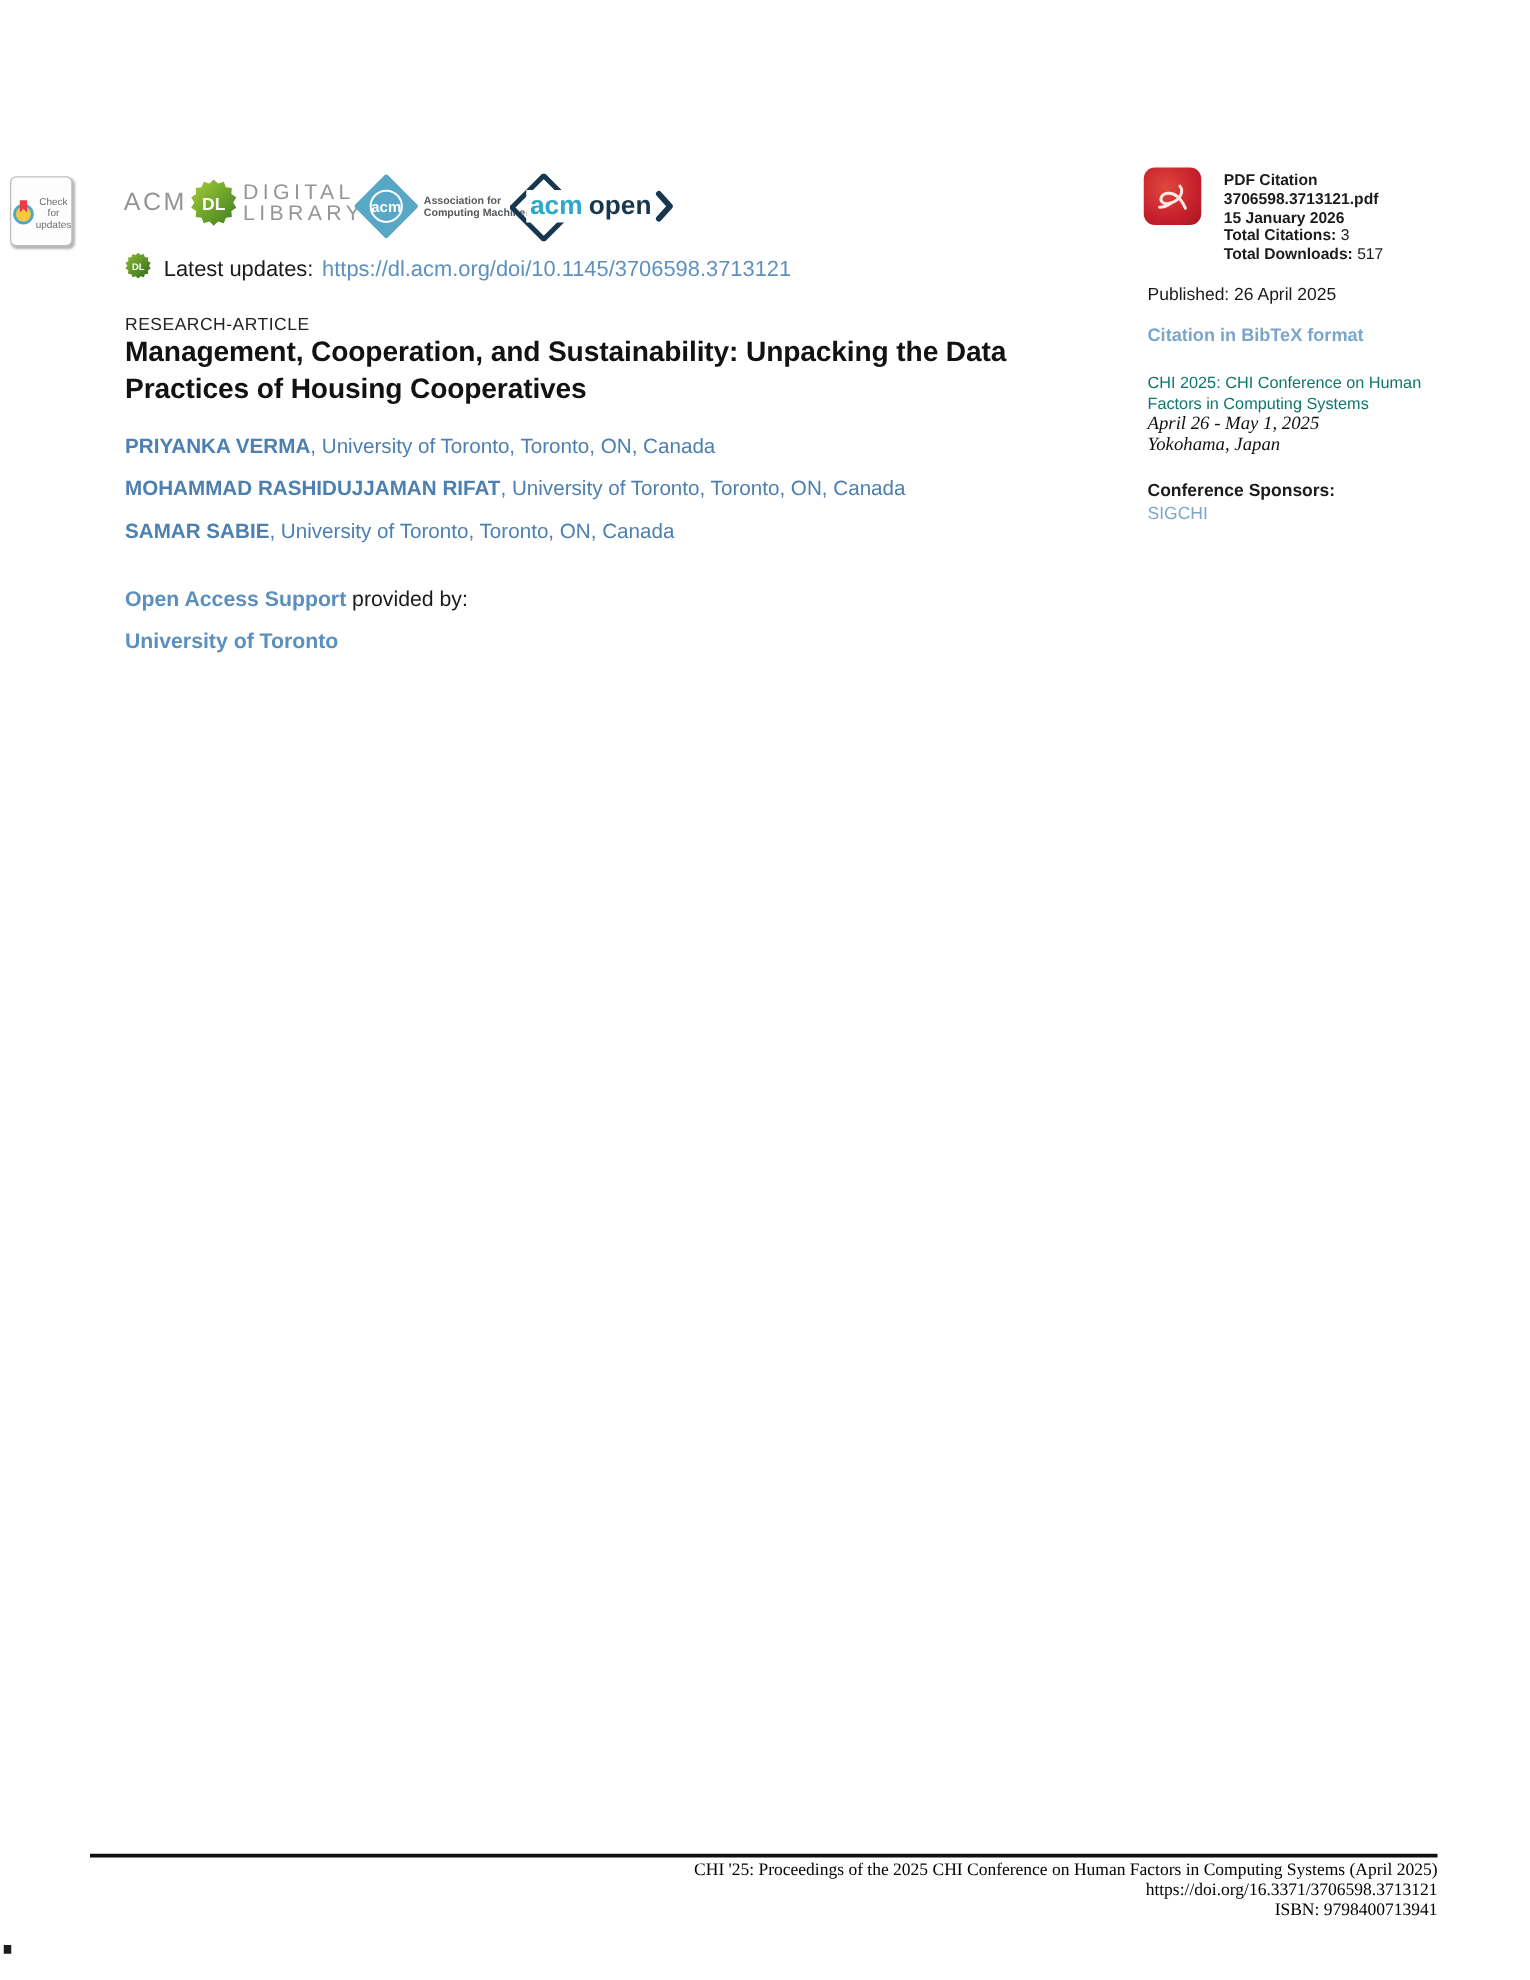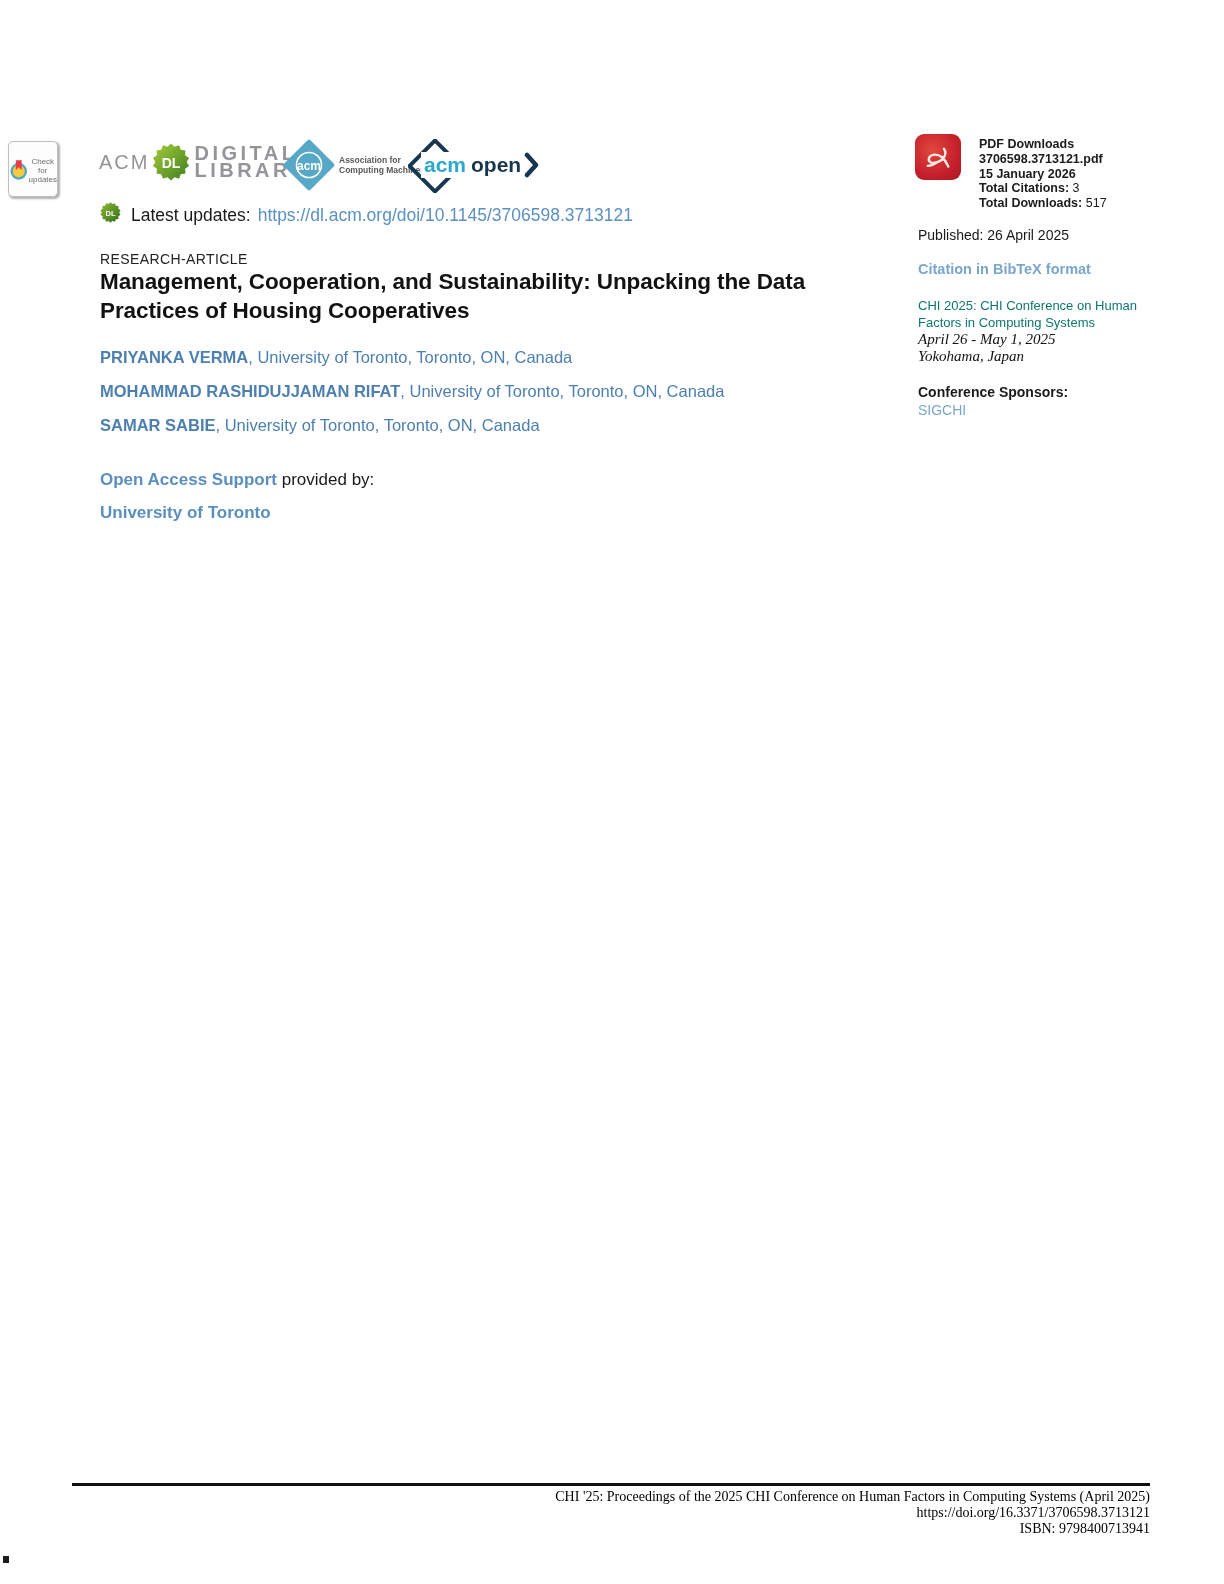--- a/index.html
+++ b/index.html
@@ -9,21 +9,21 @@
   
   .check-badge{position:absolute;left:8px;top:141px;width:50px;height:56px;
     border:1px solid #bfbfbf;border-radius:5px;background:#fdfdfd;
     box-shadow:1.5px 1.5px 2px rgba(0,0,0,.3);
     display:flex;flex-direction:row;align-items:center;padding-top:2px;box-sizing:border-box;}
   .check-badge .cb-txt{font-size:8px;color:#6e6e6e;line-height:9px;text-align:center;}
 
   
   .acmdl{position:absolute;left:99px;top:143px;display:flex;align-items:center;}
   .acm-word{font-size:20px;color:#939598;letter-spacing:2px;font-weight:500;margin-right:3px;}
-  .dl-lines{font-size:20px;color:#939598;letter-spacing:3.5px;line-height:17px;font-weight:700;margin-left:4px;}
+  .dl-lines{font-size:17px;color:#939598;letter-spacing:3.5px;line-height:17px;font-weight:400;margin-left:4px;}
   .gear-wrap{position:relative;width:38px;height:38px;}
   .gear-wrap svg{display:block;}
 
   
   .assoc{position:absolute;left:281px;top:137px;display:flex;align-items:center;}
   .assoc-lines{font-size:8.5px;font-weight:700;color:#58595b;line-height:10px;margin-left:2px;}
 
   
   .acmopen{position:absolute;left:408px;top:138px;width:132px;height:56px;}
   .acmopen .diamond{position:absolute;left:0;top:1px;}
@@ -179,21 +179,21 @@
   <div class="provider">University of Toronto</div>
 
   <div class="pdficon">
     <svg width="34" height="34" viewBox="0 0 46 46">
       <path d="M31 12 C 36 18 31 27 22 30 C 14 33 9 29 11 24 C 13 19 22 18 28 23 C 33 27 35 32 37 36" stroke="#ffe9e4" stroke-width="3.2" fill="none" stroke-linecap="round"></path>
       <path d="M22 30 C 18 33 13 35 9 35" stroke="#ffe9e4" stroke-width="3.2" fill="none" stroke-linecap="round"></path>
     </svg>
   </div>
 
   <div class="pdfinfo">
-    <div>PDF Downloads</div>
+    <div>PDF Citation</div>
     <div>3706598.3713121.pdf</div>
     <div>15 January 2026</div>
     <div><span>Total Citations:</span><span class="val"> 3</span></div>
     <div><span>Total Downloads:</span><span class="val"> 517</span></div>
   </div>
 
   <div class="published">
     <span class="lbl">Published:</span><span> 26 April 2025</span>
   </div>
 

